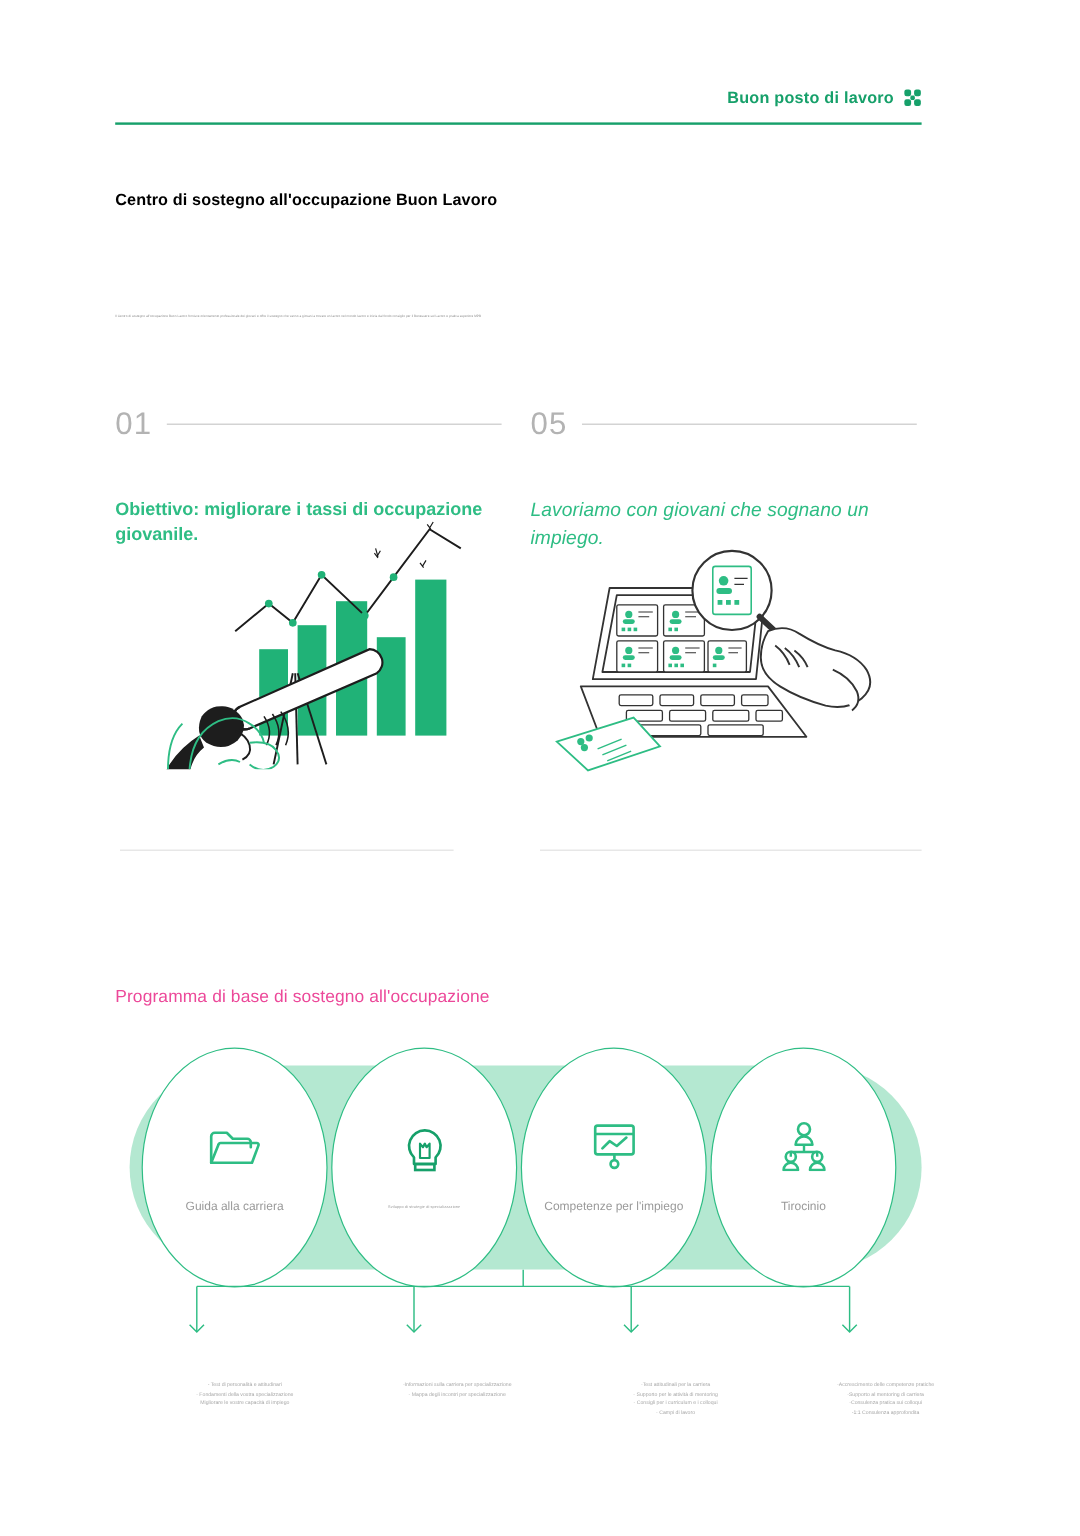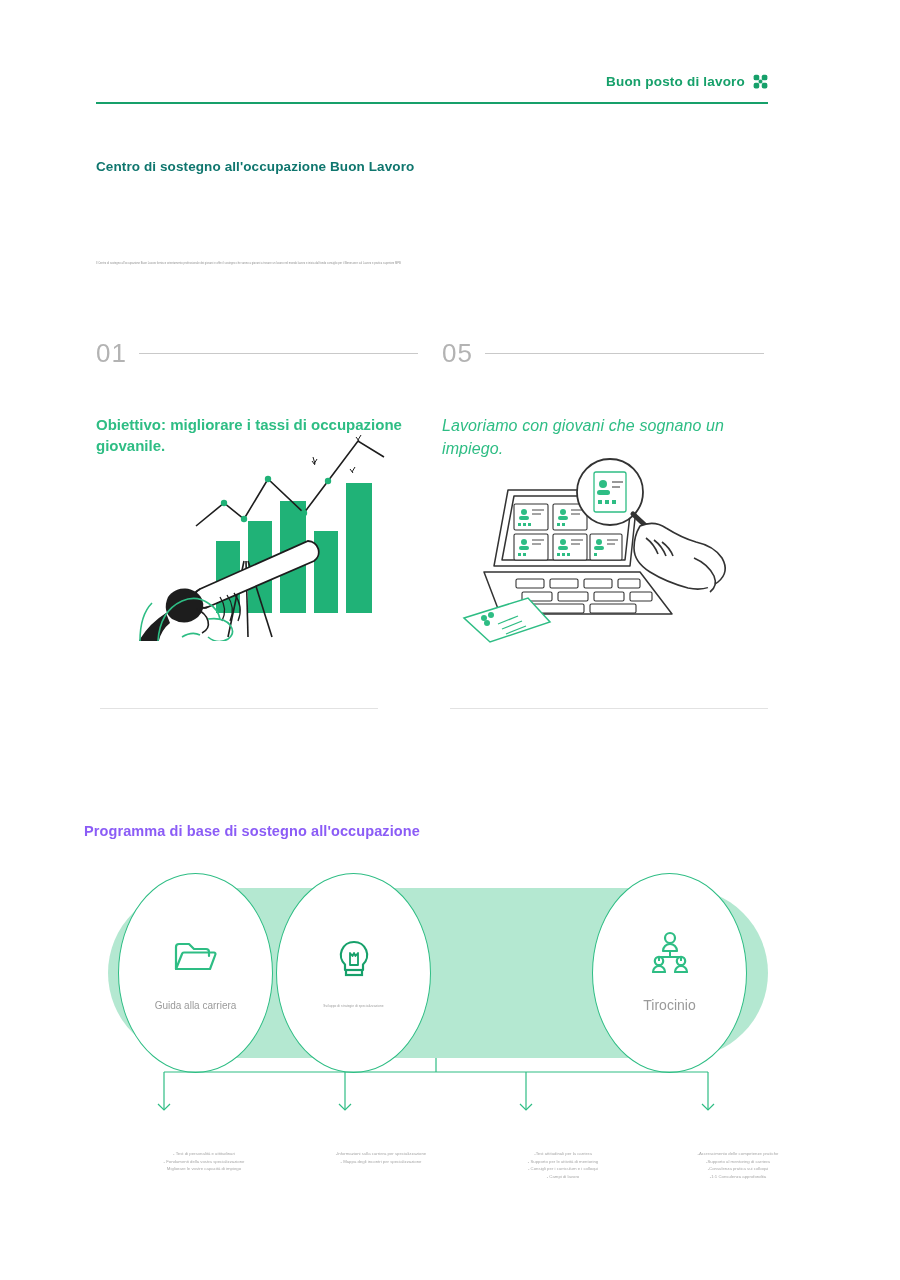--- a/index.html
+++ b/index.html
@@ -52,21 +52,21 @@
     background: #16a06a;
   }
 
   
   .page-title {
     position: absolute;
     left: 96px;
     top: 159px;
     font-size: 13.5px;
     font-weight: bold;
-    color: #0f766e;
+    color: #000000;
     letter-spacing: 0.1px;
   }
 
   
   .intro-paragraph {
     position: absolute;
     left: 96px;
     top: 262px;
     width: 680px;
     font-size: 2.6px;
@@ -136,26 +136,25 @@
     top: 372px;
     width: 278px;
     height: 1px;
     background: #e2e2e2;
   }
   .section-02 .section-foot-rule { width: 318px; left: 8px; }
 
   
   .program-title {
     position: absolute;
-    left: 84px;
+    left: 96px;
     top: 823px;
     font-size: 14.5px;
-    color: #8b5cf6;
+    color: #ec4899;
     letter-spacing: 0.1px;
-    font-weight: bold;
   }
 
   .pill {
     position: absolute;
     left: 108px;
     top: 888px;
     width: 660px;
     height: 170px;
     background: #b4e8d1;
     border-radius: 85px;
@@ -193,21 +192,21 @@
     justify-content: center;
     margin-bottom: 22px;
   }
   .circle-label {
     text-align: center;
     color: #9a9a9a;
     line-height: 1.4;
     padding: 0 10px;
   }
   .label-md { font-size: 10px; }
-  .label-lg { font-size: 14px; text-align: right; }
+  .label-lg { font-size: 10px; text-align: right; }
   .label-xs { font-size: 3.2px; letter-spacing: 0.1px; }
 
   
   .connectors {
     position: absolute;
     left: 96px;
     top: 1058px;
     width: 680px;
     height: 60px;
   }
@@ -442,20 +441,32 @@
       <div class="circle-icon">
         <svg width="40" height="42" viewBox="0 0 40 42">
           <path d="M20 3 a13 13 0 0 1 9 22.5 L29 31 L11 31 L11 25.5 A13 13 0 0 1 20 3 Z" fill="none" stroke="#16a06a" stroke-width="2.2" stroke-linejoin="round"></path>
           <rect x="12" y="31" width="16" height="5" fill="none" stroke="#16a06a" stroke-width="2.2"></rect>
           <path d="M16 14 L16 26 L24 26 L24 14 L21.5 17 L20 14 L18.5 17 Z" fill="none" stroke="#16a06a" stroke-width="1.8" stroke-linejoin="round"></path>
         </svg>
       </div>
       <div class="circle-label label-xs">Sviluppo di strategie di specializzazione</div>
     </div>
 
+    <div class="circle circle-3">
+      <div class="circle-icon">
+        <svg width="44" height="44" viewBox="0 0 44 44">
+          <rect x="6" y="5" width="32" height="24" rx="2" fill="none" stroke="#2ebd84" stroke-width="2.2"></rect>
+          <path d="M6 12 L38 12" stroke="#2ebd84" stroke-width="2.2"></path>
+          <polyline points="12,24 18,18 24,22 32,15" fill="none" stroke="#2ebd84" stroke-width="2.2" stroke-linejoin="round" stroke-linecap="round"></polyline>
+          <path d="M22 29 L22 34" stroke="#2ebd84" stroke-width="2.2"></path>
+          <circle cx="22" cy="37" r="3.2" fill="none" stroke="#2ebd84" stroke-width="2.2"></circle>
+        </svg>
+      </div>
+      <div class="circle-label label-md">Competenze per l'impiego</div>
+    </div>
 
     <div class="circle circle-4">
       <div class="circle-icon">
         <svg width="46" height="42" viewBox="0 0 46 42">
           <circle cx="23" cy="7" r="5" fill="none" stroke="#2ebd84" stroke-width="2.2"></circle>
           <path d="M16 20 a7 7 0 0 1 14 0 Z" fill="none" stroke="#2ebd84" stroke-width="2.2" stroke-linejoin="round"></path>
           <path d="M23 20 L23 26 M12 26 L34 26 M12 26 L12 30 M34 26 L34 30" stroke="#2ebd84" stroke-width="2"></path>
           <circle cx="12" cy="30" r="4.2" fill="none" stroke="#2ebd84" stroke-width="2.2"></circle>
           <path d="M6 41 a6 6 0 0 1 12 0 Z" fill="none" stroke="#2ebd84" stroke-width="2.2" stroke-linejoin="round"></path>
           <circle cx="34" cy="30" r="4.2" fill="none" stroke="#2ebd84" stroke-width="2.2"></circle>

